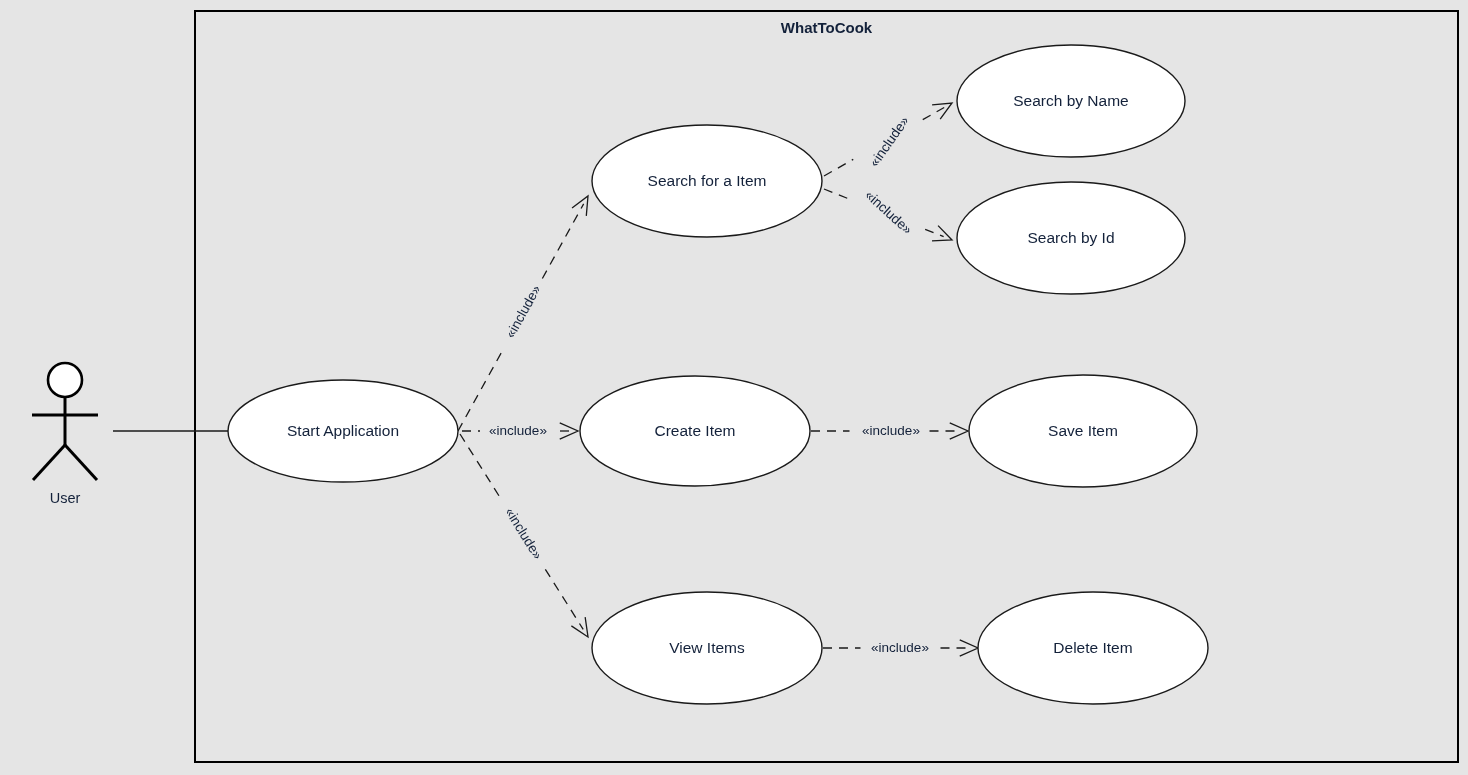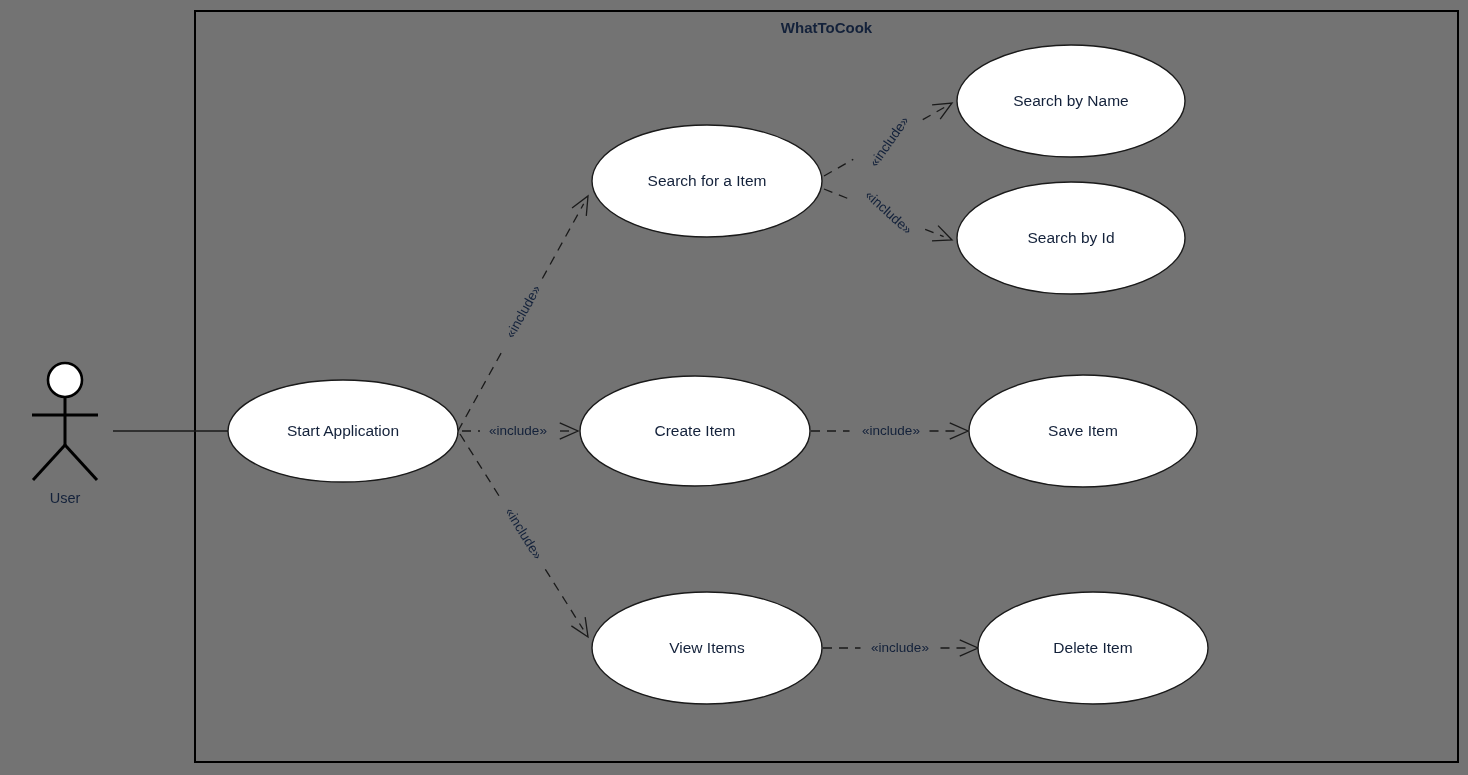--- a/index.html
+++ b/index.html
@@ -8,21 +8,21 @@
     padding: 0;
     background: #ffffff;
   }
   body {
     font-family: "Liberation Sans", sans-serif;
   }
   #canvas {
     position: relative;
     width: 1468px;
     height: 775px;
-    background: #737373;
+    background: #e5e5e5;
     overflow: hidden;
   }
   #diagram-svg {
     position: absolute;
     left: 0;
     top: 0;
     width: 1468px;
     height: 775px;
   }
   .uc-label,

